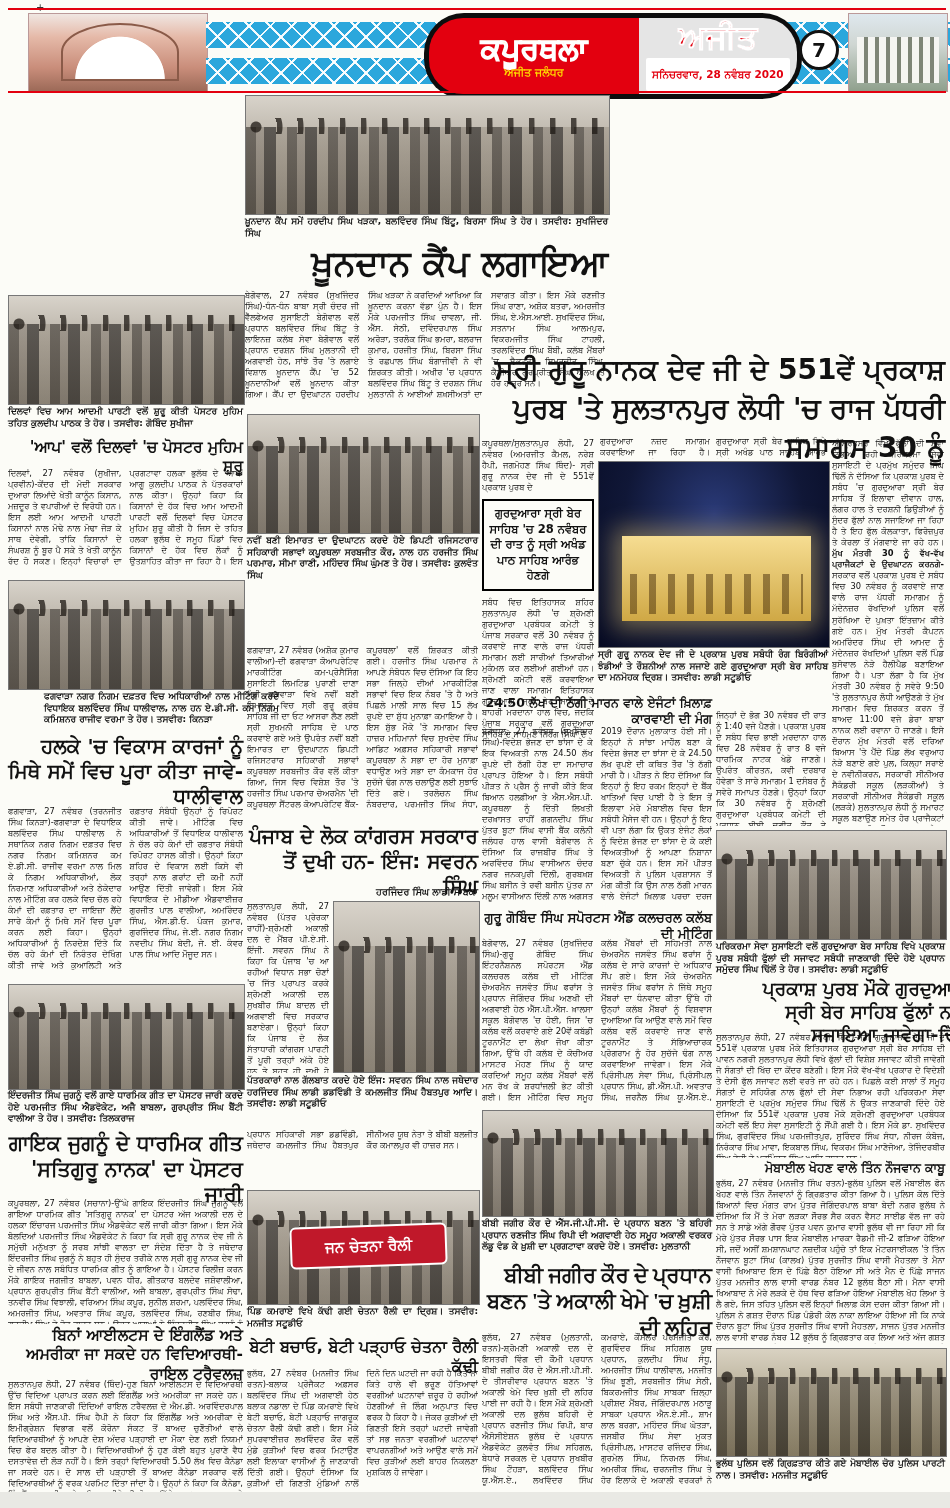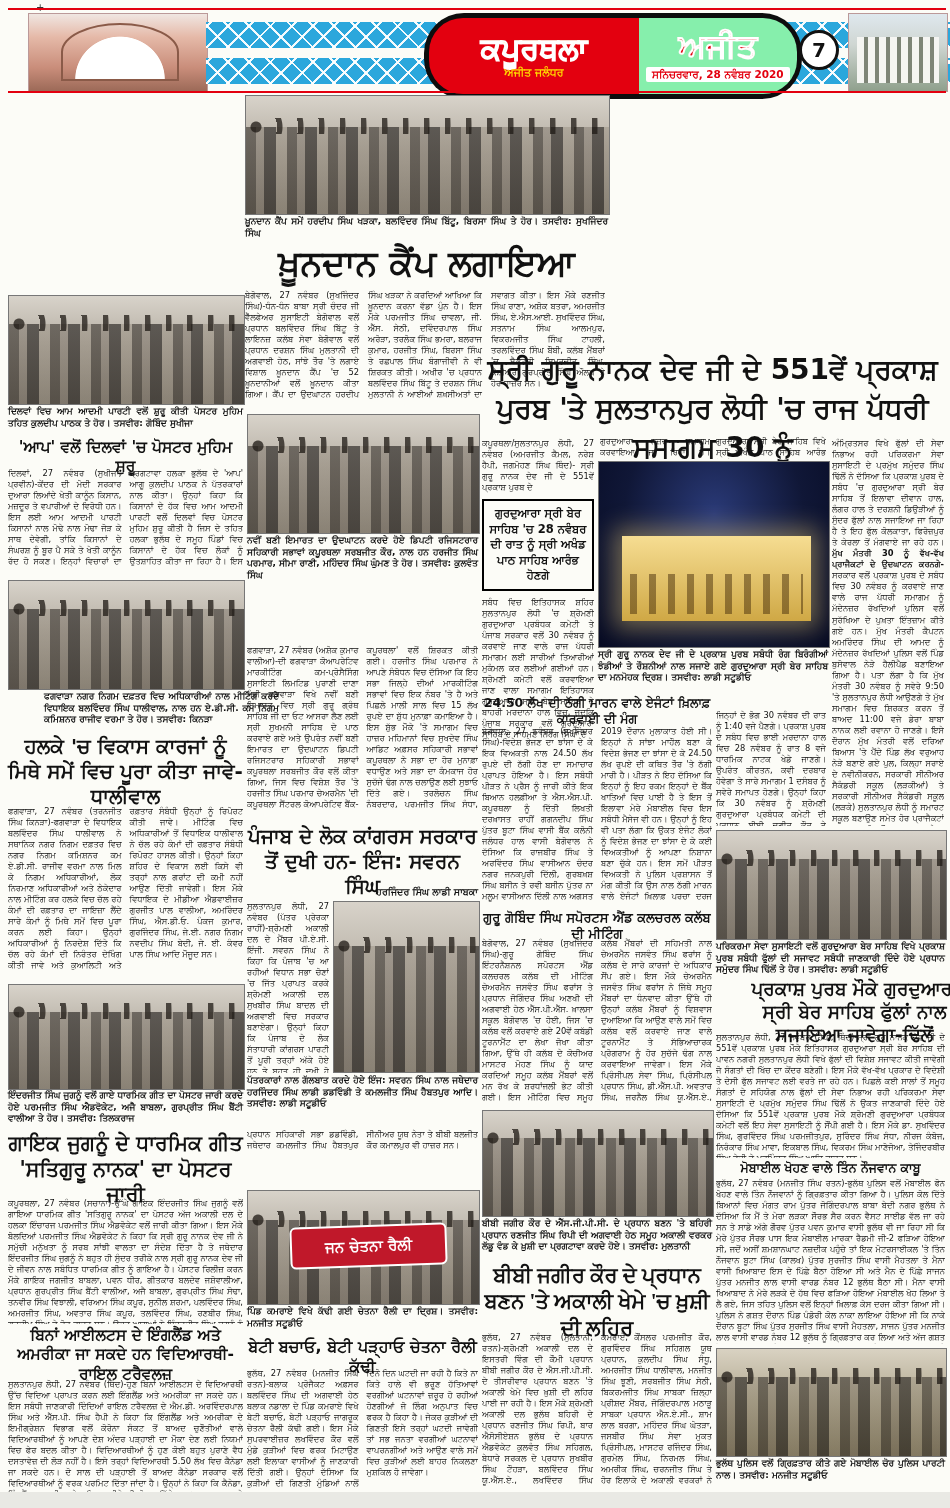--- a/index.html
+++ b/index.html
@@ -18,43 +18,43 @@
     background:radial-gradient(ellipse at 50% 100%,#fff 0 55%,transparent 56%);
     border-radius:50% 50% 0 0;border:2px solid #8a5a48;}
   .mh-bldg{background:linear-gradient(180deg,#dfe8ee 0%,#cfd6d2 40%,#8fa08d 100%);}
   .mh-bldg .cols{position:absolute;inset:30% 8% 10% 8%;
     background:repeating-linear-gradient(90deg,#f5f5f2 0 7px,#7e8577 7px 11px);}
   .logo{position:absolute;background:#0d0d0d;border-radius:40px;padding:5px;display:flex;}
   .logo-in{display:flex;border-radius:34px;overflow:hidden;width:100%;}
   .logo-red{background:#e3000f;width:57%;display:flex;flex-direction:column;align-items:center;justify-content:center;}
   .logo-red .big{font-size:30px;font-weight:bold;color:#ffd400;-webkit-text-stroke:1px #fff;line-height:1;}
   .logo-red .small{font-size:11px;font-weight:bold;color:#ffd400;margin-top:2px;}
-  .logo-yel{background:#86efac;width:43%;display:flex;flex-direction:column;align-items:center;justify-content:center;}
+  .logo-yel{background:#e5e5e5;width:43%;display:flex;flex-direction:column;align-items:center;justify-content:center;}
   .logo-yel .big{font-size:32px;font-weight:bold;color:#e3000f;-webkit-text-stroke:1px #fff;line-height:1.05;}
-  .logo-yel .date{background:#fff;color:#e3000f;font-weight:bold;font-size:10.5px;padding:1px 6px;margin-top:3px;border-radius:2px;white-space:nowrap;}
+  .logo-yel .date{background:#fff;color:#e3000f;font-weight:bold;font-size:10.5px;padding:10px 6px;margin-top:3px;border-radius:2px;white-space:nowrap;}
   .pagecircle{position:absolute;width:34px;height:34px;border:3px solid #111;border-radius:50%;background:#fff;
     display:flex;align-items:center;justify-content:center;font-size:20px;font-weight:bold;}
   
   .ph{position:absolute;overflow:hidden;background:linear-gradient(180deg,#d8d3ca 0%,#b5aea3 45%,#8f887c 100%);border:1px solid #777;}
   .ph .ppl{position:absolute;left:0;right:0;bottom:0;top:26%;
     background:repeating-linear-gradient(90deg,rgba(40,35,30,.55) 0 10px,rgba(95,85,75,.35) 10px 18px,rgba(25,22,20,.6) 18px 30px,rgba(125,115,100,.3) 30px 41px);}
   .ph .ppl::before{content:"";position:absolute;top:-9px;left:0;right:0;height:16px;
     background:repeating-radial-gradient(circle at 10px 9px,rgba(30,25,20,.75) 0 5px,transparent 6px 21px);}
   .ph.night{background:radial-gradient(ellipse at 50% 28%,#2a3a78 0%,#101737 55%,#060a22 100%);}
   .ph.night .bldg{position:absolute;left:10%;right:8%;bottom:14%;height:46%;
     background:linear-gradient(#f6dd92,#cfa845);box-shadow:0 0 22px 8px rgba(255,220,120,.4);}
   .ph.night .bldg::after{content:"";position:absolute;inset:45% 4% 8% 4%;
     background:repeating-linear-gradient(90deg,rgba(70,45,10,.5) 0 7px,transparent 7px 19px);}
   .ph.police{background:linear-gradient(180deg,#d9d2c2 0%,#b0a78e 50%,#877d60 100%);}
   .banner{position:absolute;left:18%;right:14%;top:30%;height:34%;background:#c0182a;border:2px solid #fff;
     border-radius:6px;display:flex;flex-direction:column;align-items:center;justify-content:center;transform:rotate(-2deg);}
   .banner .b2{color:#fff;font-size:15px;font-weight:bold;line-height:1.1;}
   
   .cap{position:absolute;font-size:9px;font-weight:bold;line-height:1.28;text-align:justify;}
-  .hl{position:absolute;font-weight:bold;text-align:center;line-height:1.25;letter-spacing:0;}
+  .hl{position:absolute;font-weight:bold;text-align:right;line-height:1.25;letter-spacing:0;}
   .body{position:absolute;font-size:8.3px;line-height:1.33;text-align:justify;overflow:hidden;}
   .c2{column-count:2;column-gap:8px;}
   .c3{column-count:3;column-gap:9px;}
   .boxhead{border:2px solid #000;padding:5px 4px;font-size:11.5px;font-weight:bold;text-align:center;line-height:1.35;margin:6px 0;}
   .deck{position:absolute;font-size:9.5px;font-weight:bold;text-align:right;}
   .inbold{font-weight:bold;}
   
   .ellipse{position:absolute;height:9px;border-radius:50%;background:#b3b3b3;}
   .dot{position:absolute;width:15px;height:15px;border-radius:50%;}
   .cmyk{position:absolute;font-size:9px;font-weight:bold;letter-spacing:1px;margin-left:20px;}

